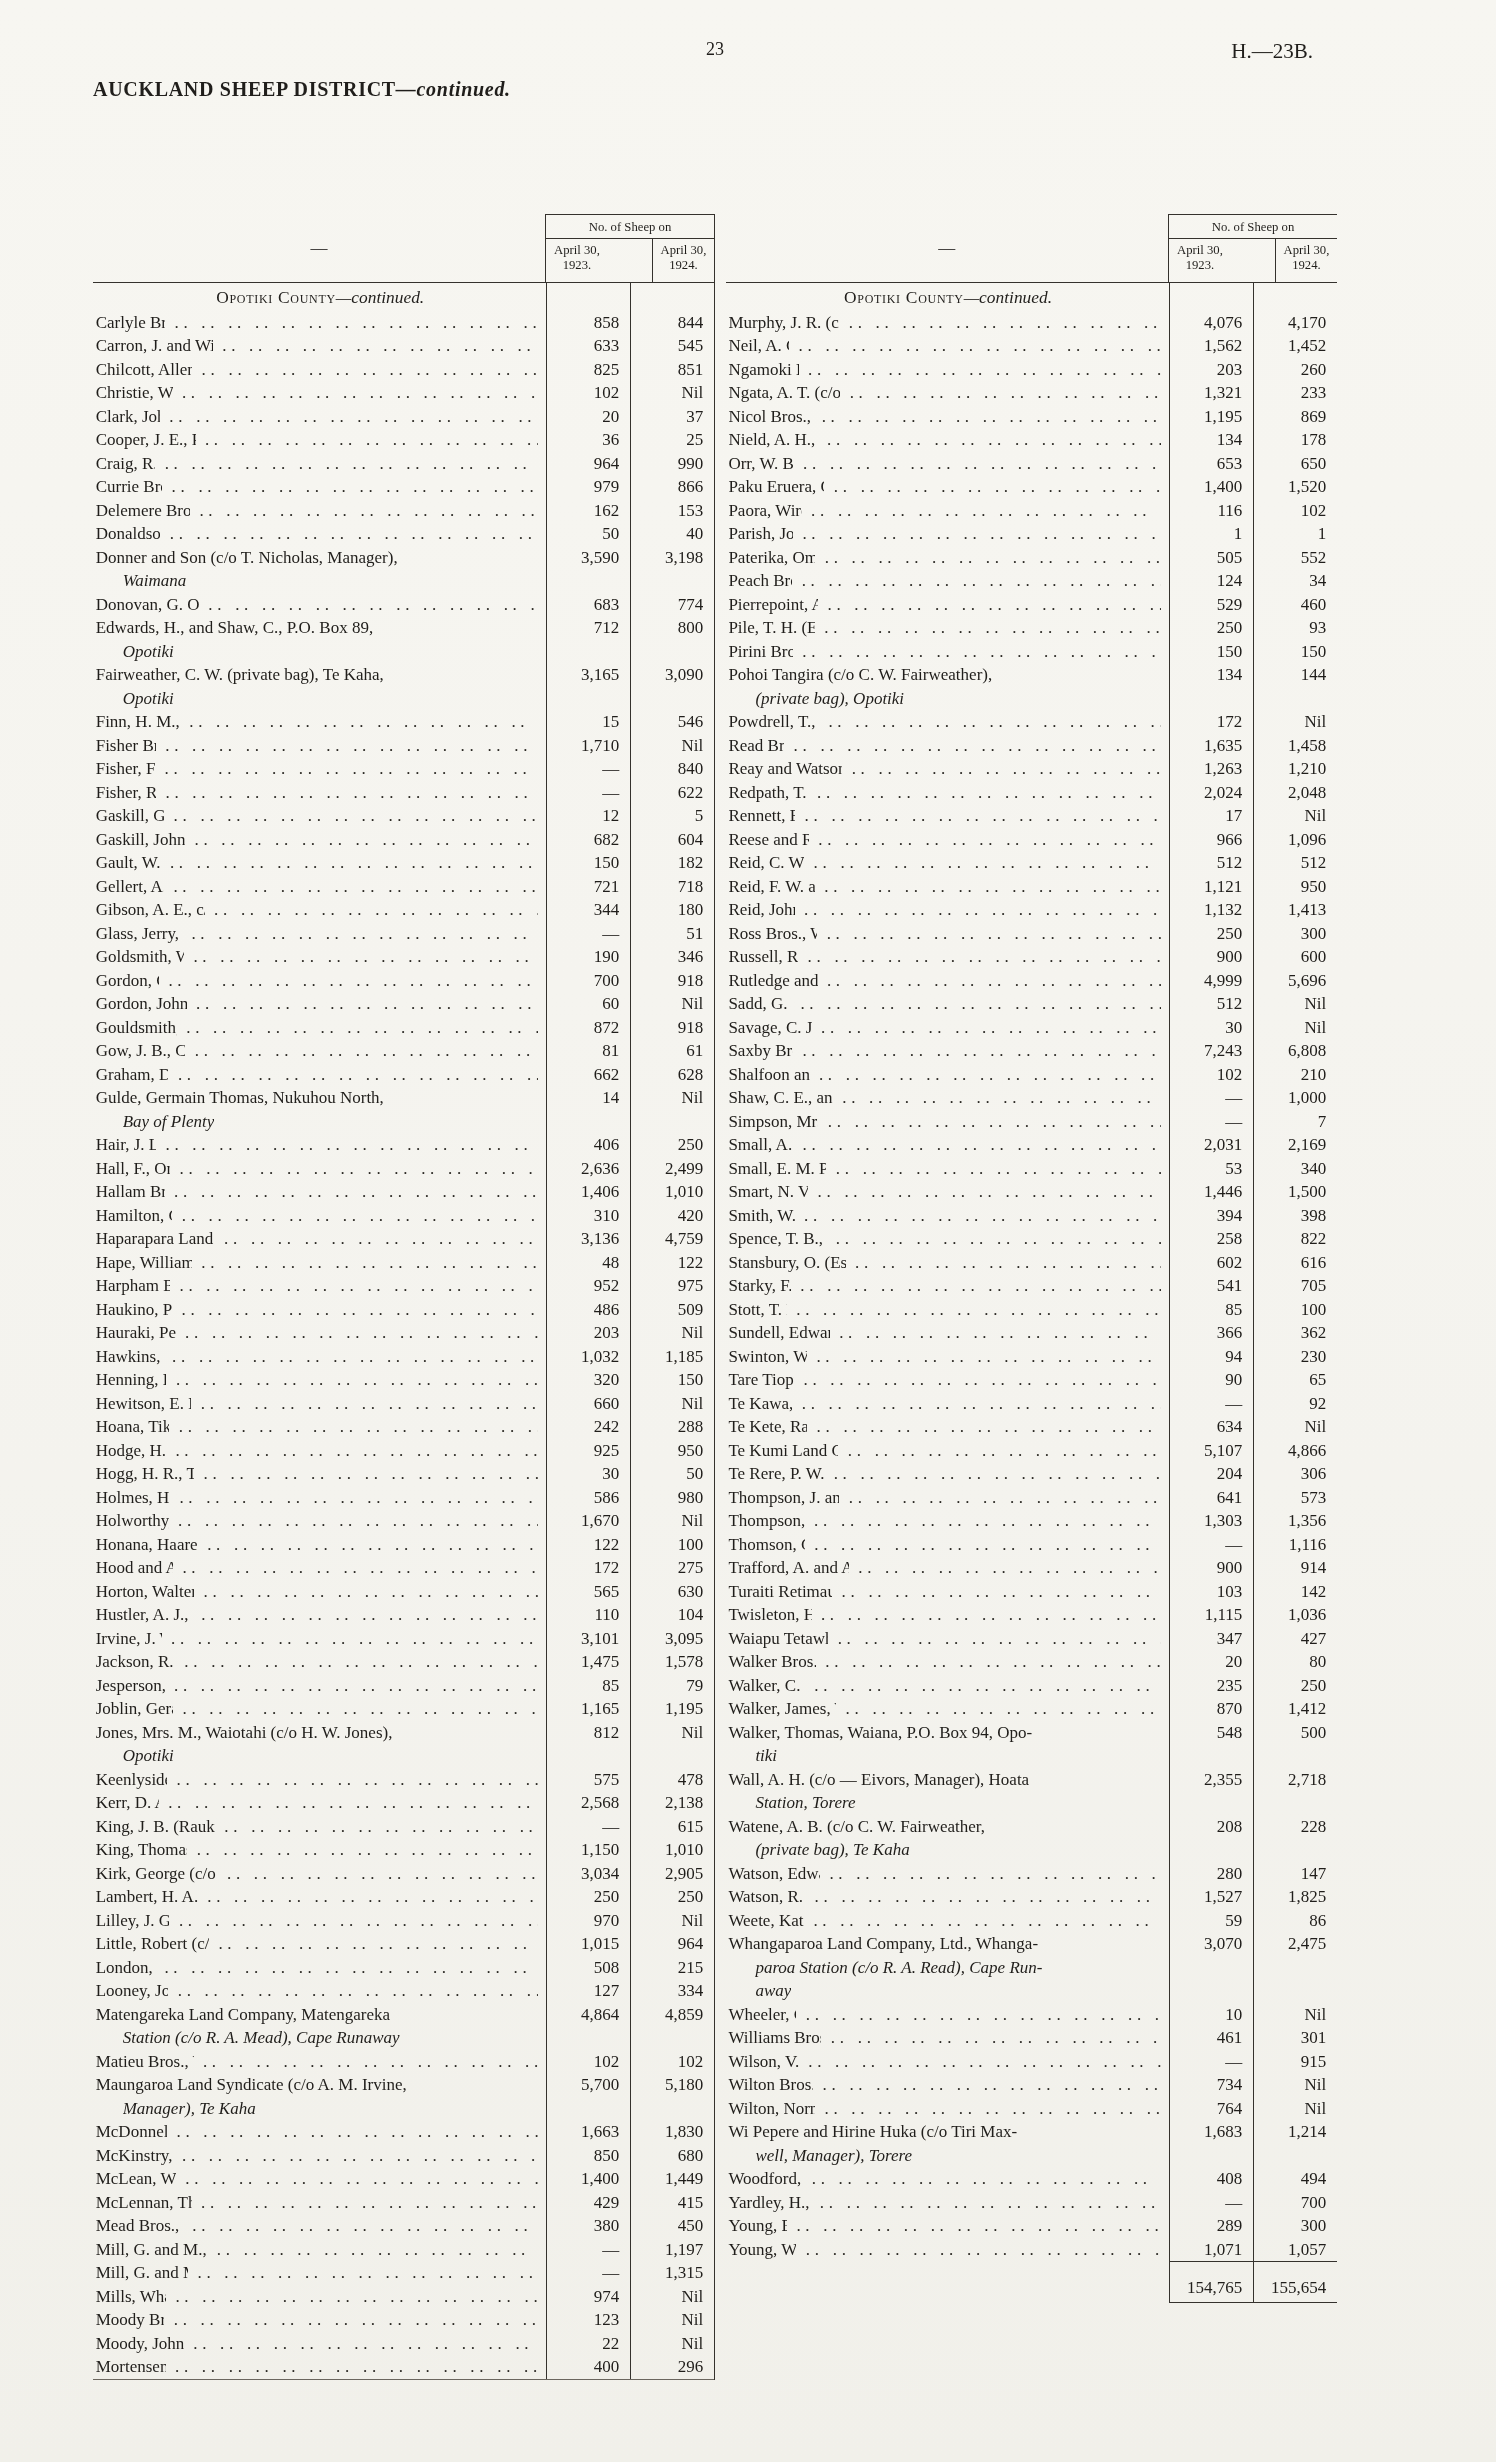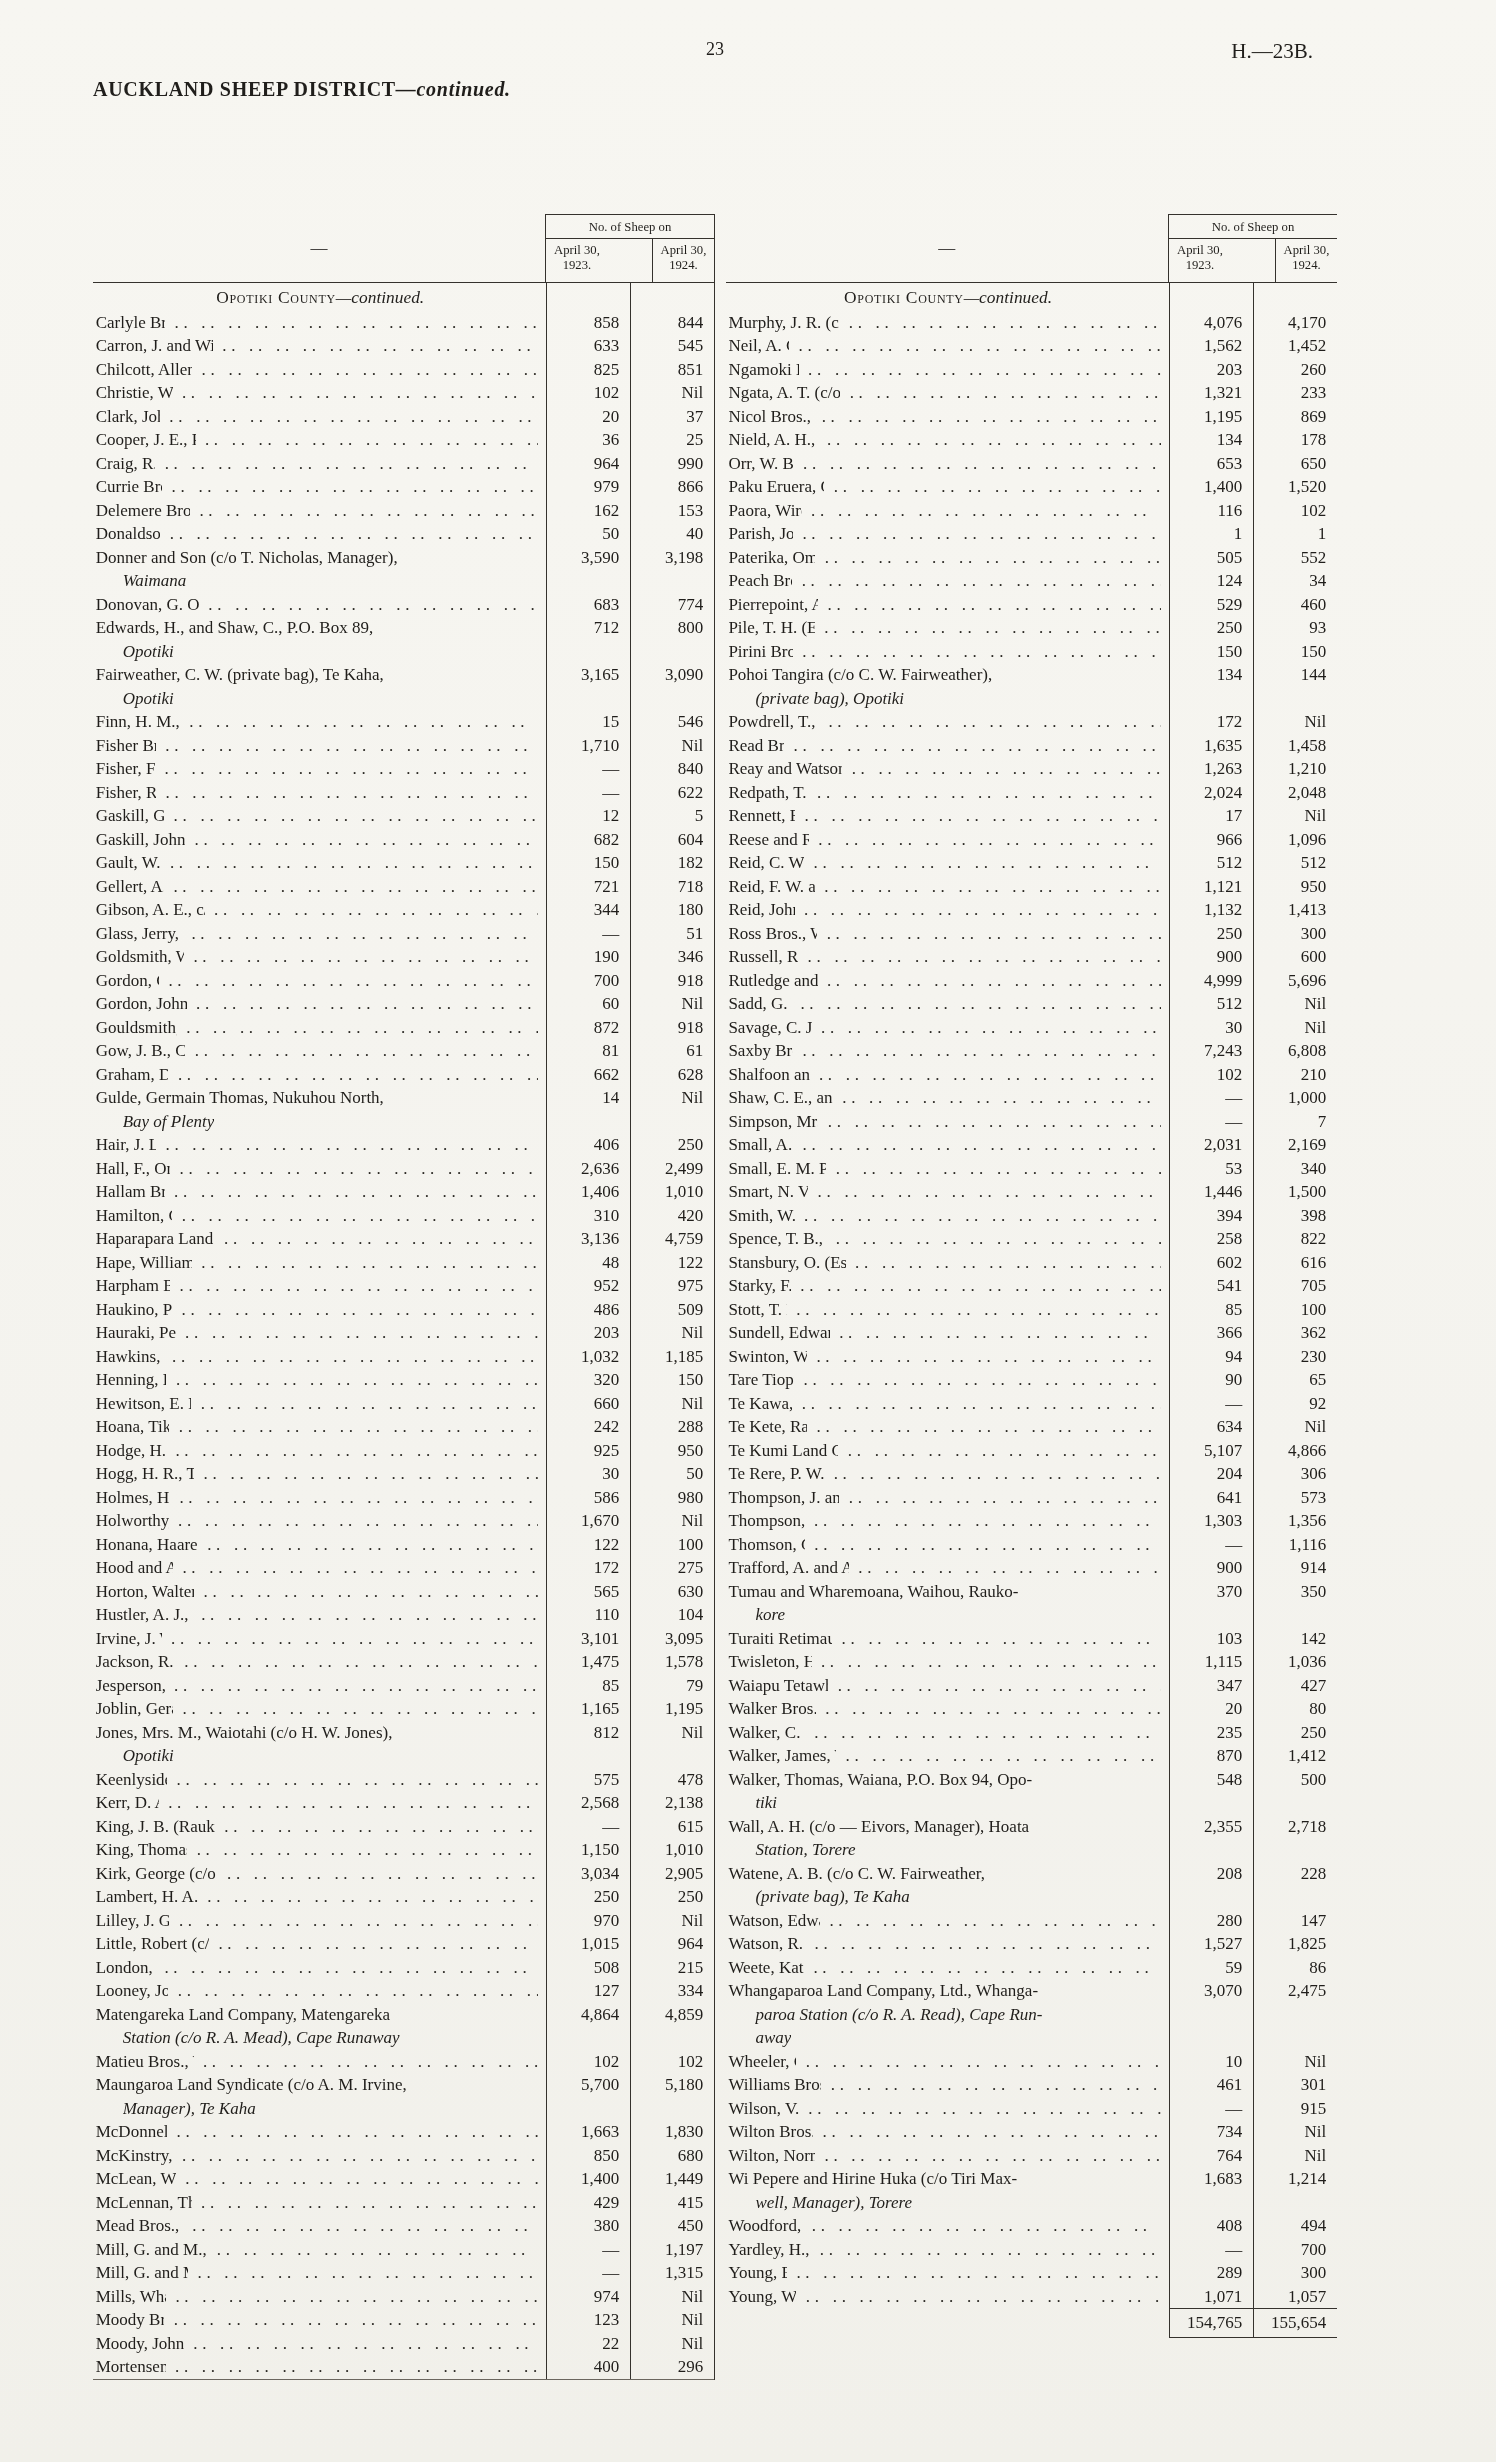--- a/index.html
+++ b/index.html
@@ -47,21 +47,21 @@
     content: ".. .. .. .. .. .. .. .. .. .. .. .. .. .. .. .. .. .. .. .. .. .. .. .. .. .. .. .. .. ..";
     letter-spacing: 4.7px;
   }
   .nc { width: 84px; border-left: 1.3px solid #35322d; text-align: right; padding: 0 10.7px 0 0; font-size: 17px; line-height: 23.5px; }
 
   .section-row .nm { text-align: center; }
   .section { font-size: 17.4px; line-height: 28px; }
   .section .sc { font-variant: small-caps; letter-spacing: 0.7px; }
   .section .it { font-style: italic; }
 
-  .total-row .nc { border-top: 1.3px solid #35322d; border-bottom: 1.3px solid #35322d; padding-top: 2px; padding-bottom: 2px; }
+  .total-row .nc { border-top: 1.3px solid #35322d; border-bottom: 1.3px solid #35322d; padding-top: 14px; padding-bottom: 2px; }
 </style>
 </head>
 <body>
 
 <div class="sheet">
 
   <div class="pagehead">
     <div class="pageno">23</div>
     <div class="pageref">H.—23B.</div>
   </div>
@@ -1463,32 +1463,20 @@
                 <span>Trafford, A. and A. M., Matawai, via Gisborne</span>
                 <span class="dots"></span>
               </div>
             </div>
             <div class="nc">900</div>
             <div class="nc">914</div>
           </div>
           <div class="row">
             <div class="nm">
               <div class="line">
-                <span>Tumau and Wharemoana, Waihou, Rauko-</span>
-              </div>
-              <div class="line cont">
-                <span>kore</span>
-              </div>
-            </div>
-            <div class="nc">370</div>
-            <div class="nc">350</div>
-          </div>
-          <div class="row">
-            <div class="nm">
-              <div class="line">
                 <span>Turaiti Retimaua, Waihou, Raukokore</span>
                 <span class="dots"></span>
               </div>
             </div>
             <div class="nc">103</div>
             <div class="nc">142</div>
           </div>
           <div class="row">
             <div class="nm">
               <div class="line">

